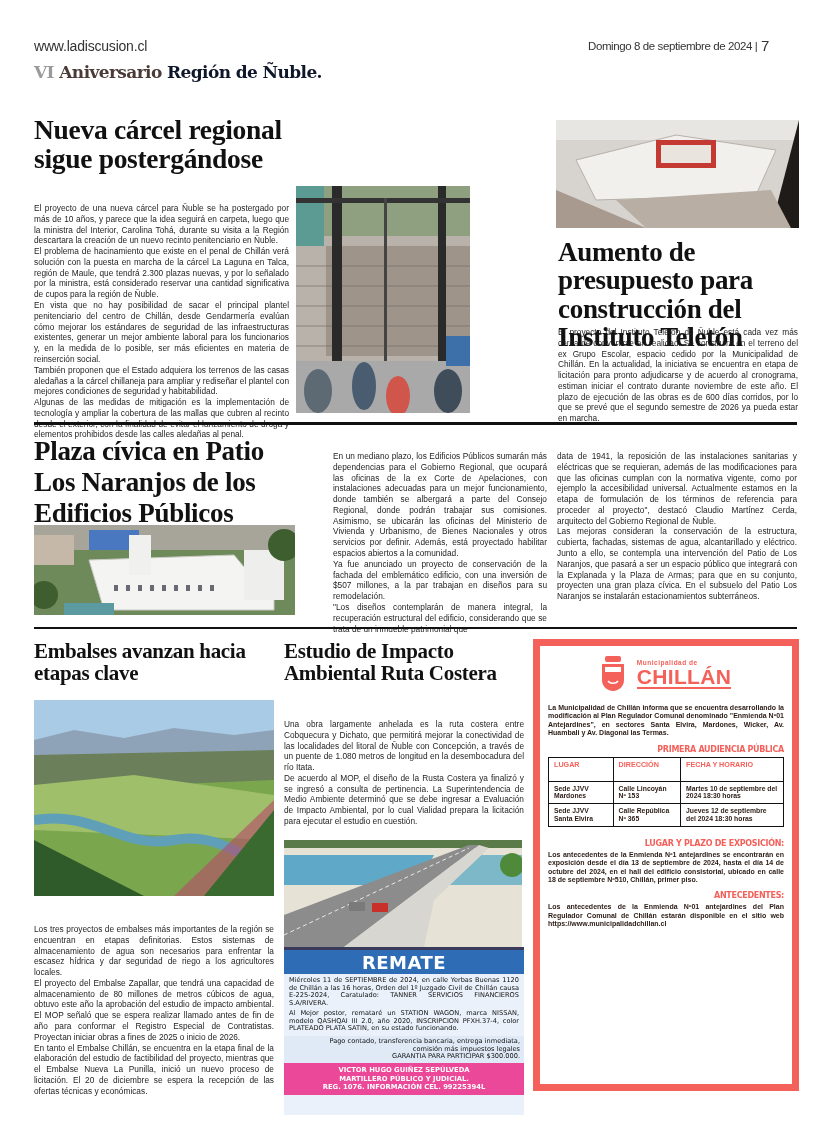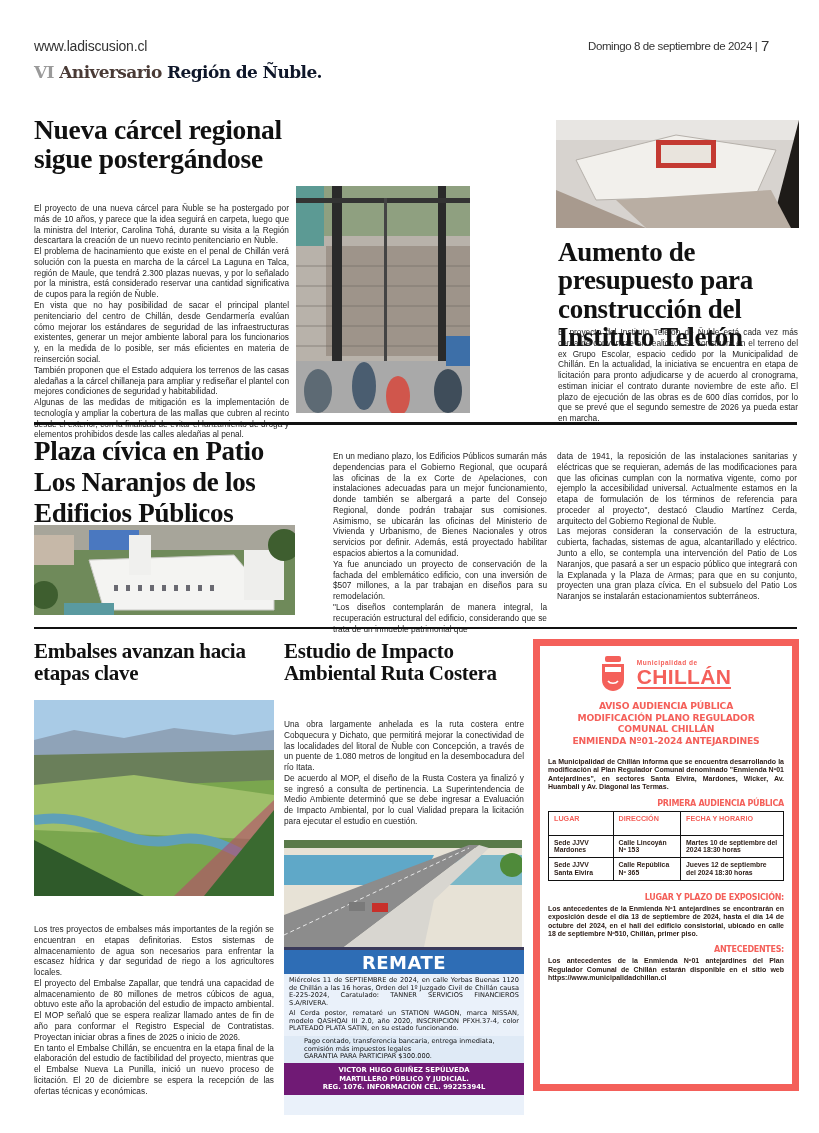--- a/index.html
+++ b/index.html
@@ -35,22 +35,22 @@
   .img-prison { left: 296px; top: 186px; width: 174px; height: 227px; }
   .img-teleton { left: 556px; top: 120px; width: 243px; height: 108px; }
   .img-building { left: 34px; top: 525px; width: 261px; height: 90px; }
   .img-dam { left: 34px; top: 700px; width: 240px; height: 196px; }
   .img-bridge { left: 284px; top: 840px; width: 238px; height: 107px; }
   
   .remate { left: 284px; top: 947px; width: 240px; height: 168px; border-top: 3px solid #3a3a5a; background: #eaf1fa; }
   .remate-head { background: #2e6db5; color: #fff; text-align: center; font-weight: bold; font-size: 18px; letter-spacing: 0.5px; padding: 2px 0 1px; font-family: "DejaVu Sans", sans-serif; }
   .remate-body { font-size: 6.6px; line-height: 1.15; padding: 3px 5px 0; color: #111; text-align: justify; font-family: "DejaVu Sans", sans-serif; }
   .remate-body p { margin-bottom: 3px; }
-  .remate-terms { text-align: left; font-size: 6.6px; line-height: 1.15; color: #111; padding: 2px 20px; background: #dfeaf6; font-family: "DejaVu Sans", sans-serif; }
-  .remate-footer { background: #701a75; color: #fff; text-align: center; font-weight: bold; font-size: 6.8px; line-height: 1.3; padding: 3px 2px; font-family: "DejaVu Sans", sans-serif; }
+  .remate-terms { text-align: right; font-size: 6.6px; line-height: 1.15; color: #111; padding: 2px 4px; background: #dfeaf6; font-family: "DejaVu Sans", sans-serif; }
+  .remate-footer { background: #ec4899; color: #fff; text-align: center; font-weight: bold; font-size: 6.8px; line-height: 1.3; padding: 3px 2px; font-family: "DejaVu Sans", sans-serif; }
   
   .notice { left: 533px; top: 639px; width: 266px; height: 452px; border: 7px solid #f4605a; padding: 8px 8px; background: #fff; }
   .logo-row { display: flex; justify-content: center; align-items: center; gap: 12px; margin-top: 2px; }
   .logo-shield { width: 24px; height: 36px; }
   .logo-text { color: #f4605a; }
   .logo-small { font-size: 6.5px; font-weight: bold; letter-spacing: 0.5px; }
   .logo-big { font-size: 21px; font-weight: bold; letter-spacing: 0.3px; border-bottom: 2px solid #f4605a; line-height: 1; }
   .notice-title { color: #f4605a; font-weight: bold; text-align: center; font-size: 9.2px; line-height: 1.25; margin-top: 8px; font-family: "DejaVu Sans", sans-serif; letter-spacing: -0.2px; }
   .notice-p { font-size: 7px; line-height: 1.2; color: #2a1a14; font-weight: bold; text-align: justify; font-family: "Liberation Sans", sans-serif; }
   .notice-sub { color: #f4605a; font-weight: bold; font-size: 8px; margin-top: 7px; margin-bottom: 3px; font-family: "DejaVu Sans", sans-serif; letter-spacing: -0.3px; text-align: right; }
@@ -201,21 +201,21 @@
     <rect x="65" y="62" width="16" height="9" fill="#7a7a7a"></rect>
     <rect x="88" y="63" width="16" height="9" fill="#c8302a"></rect>
     <circle cx="228" cy="25" r="12" fill="#4f8a3a"></circle>
   </svg>
 </div>
 
 <div class="abs remate">
   <div class="remate-head">REMATE</div>
   <div class="remate-body">
     <p>Miércoles 11 de SEPTIEMBRE de 2024, en calle Yerbas Buenas 1120 de Chillán a las 16 horas, Orden del 1º Juzgado Civil de Chillán causa E-225-2024, Caratulado: TANNER SERVICIOS FINANCIEROS S.A/RIVERA.</p>
-    <p>Al Cerda postor, remataré un STATION WAGON, marca NISSAN, modelo QASHQAI III 2.0, año 2020, INSCRIPCION PFXH.37-4, color PLATEADO PLATA SATIN, en su estado funcionando.</p>
+    <p>Al Mejor postor, remataré un STATION WAGON, marca NISSAN, modelo QASHQAI III 2.0, año 2020, INSCRIPCION PFXH.37-4, color PLATEADO PLATA SATIN, en su estado funcionando.</p>
   </div>
   <div class="remate-terms">
     <div>Pago contado, transferencia bancaria, entrega inmediata,</div>
     <div>comisión más impuestos legales</div>
     <div>GARANTIA PARA PARTICIPAR $300.000.</div>
   </div>
   <div class="remate-footer">
     <div>VICTOR HUGO GUIÑEZ SEPÚLVEDA</div>
     <div>MARTILLERO PÚBLICO Y JUDICIAL.</div>
     <div>REG. 1076. INFORMACIÓN CEL. 99225394L</div>
@@ -227,26 +227,20 @@
     <svg class="logo-shield" viewBox="0 0 24 36">
       <rect x="4" y="0" width="16" height="6" rx="2" fill="#f4605a"></rect>
       <path d="M1,8 H23 V24 C23,31 17,35 12,35 C7,35 1,31 1,24 Z" fill="#f4605a"></path>
       <path d="M4,11 H20 V16 H4 Z" fill="#fff"></path>
       <path d="M7,25 C9,28 15,28 17,25" stroke="#fff" stroke-width="1.5" fill="none"></path>
     </svg>
     <div class="logo-text">
       <div class="logo-small">Municipalidad de</div>
       <div class="logo-big">CHILLÁN</div>
     </div>
-  </div>
-  <div class="notice-title">
-    <div>AVISO AUDIENCIA PÚBLICA</div>
-    <div>MODIFICACIÓN PLANO REGULADOR</div>
-    <div>COMUNAL CHILLÁN</div>
-    <div>ENMIENDA Nº01-2024 ANTEJARDINES</div>
   </div>
   <p class="notice-p" style="margin-top:12px;">La Municipalidad de Chillán informa que se encuentra desarrollando la modificación al Plan Regulador Comunal denominado "Enmienda Nº01 Antejardines", en sectores Santa Elvira, Mardones, Wicker, Av. Huambali y Av. Diagonal las Termas.</p>
   <div class="notice-sub">PRIMERA AUDIENCIA PÚBLICA</div>
   <table>
     <tbody>
         <tr>
       <th>LUGAR</th>
       <th>DIRECCIÓN</th>
       <th>FECHA Y HORARIO</th>
     </tr>

